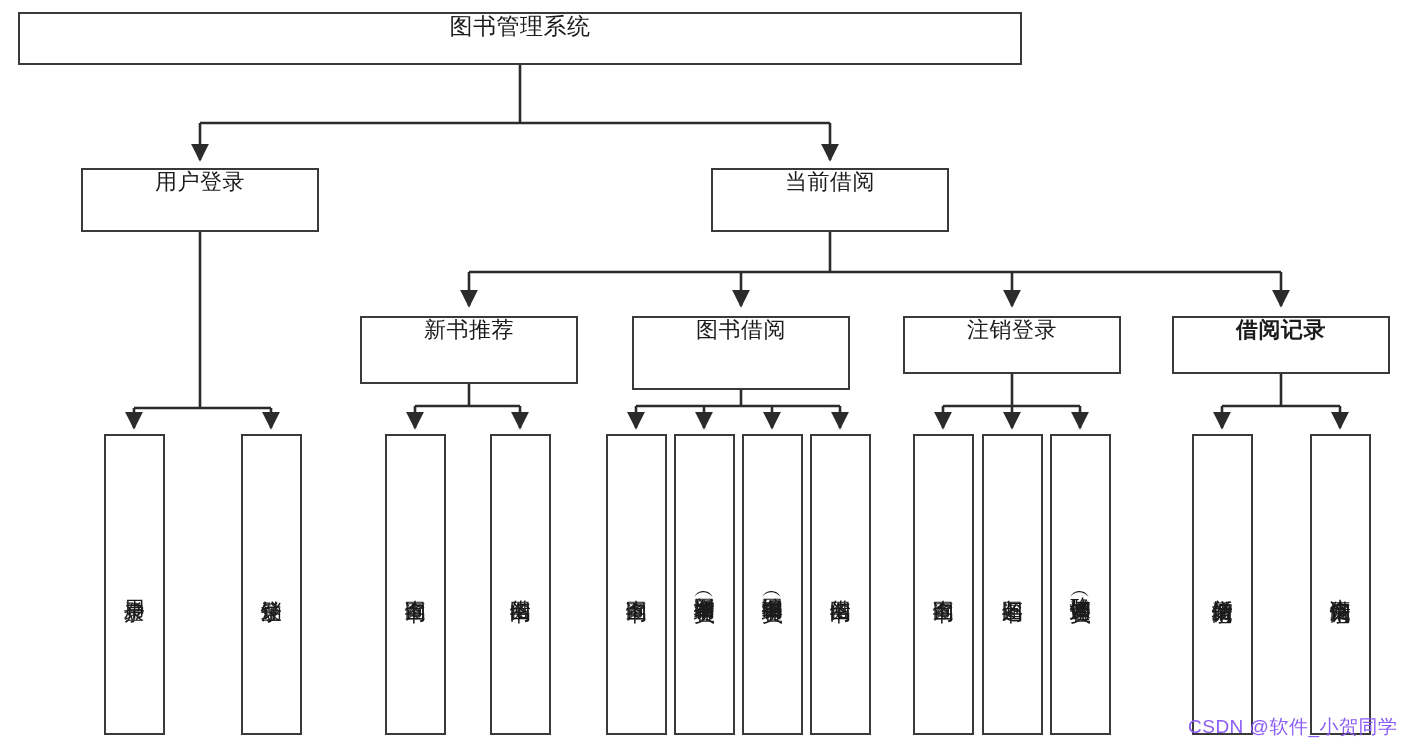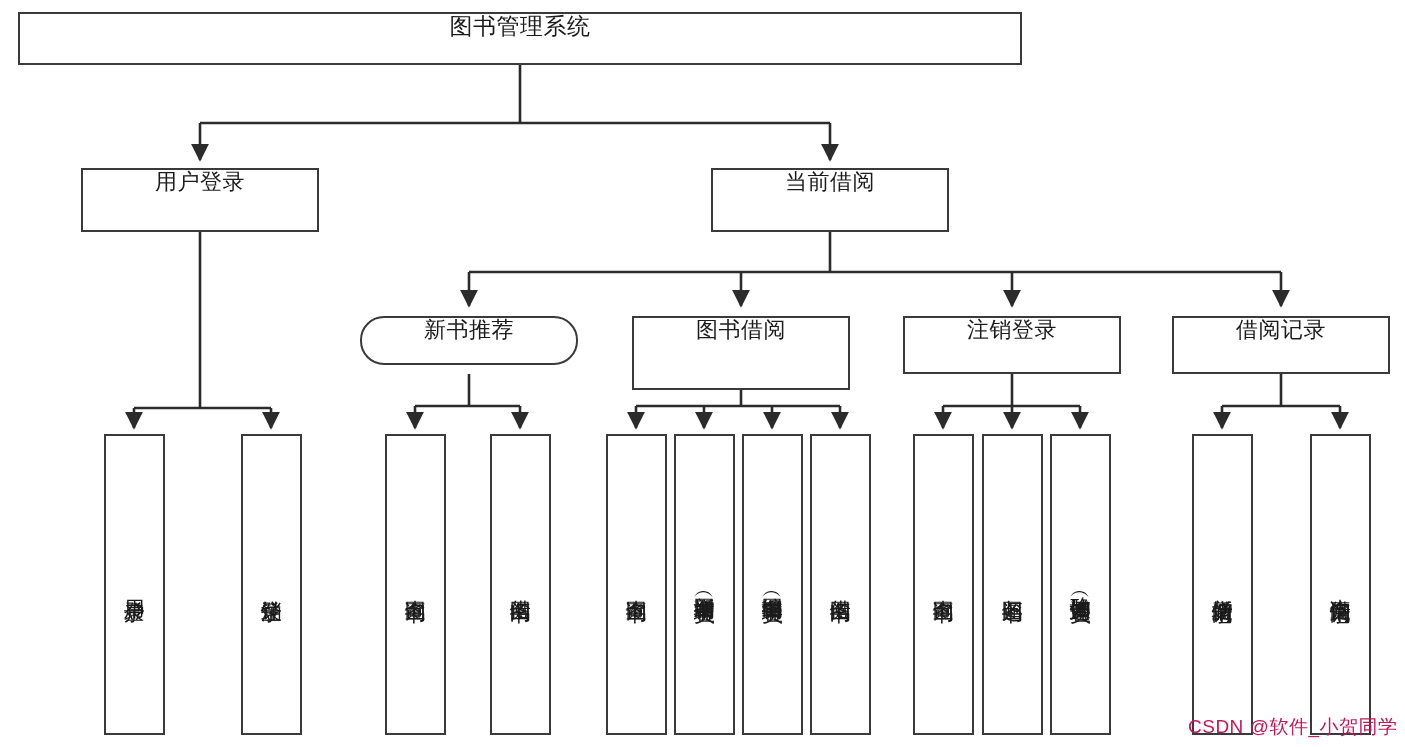--- a/index.html
+++ b/index.html
@@ -56,21 +56,21 @@
     line-height: 1.32;
     letter-spacing: 1px;
     white-space: normal;
     text-align: center;
   }
   .watermark {
     position: absolute;
     left: 1188px;
     top: 714px;
     font-size: 19px;
-    color: #be185d;
+    color: #8b5cf6;
     letter-spacing: 0.5px;
     white-space: nowrap;
     z-index: 3;
     font-family: "Liberation Sans", "DejaVu Sans", sans-serif;
   }
 </style>
 </head>
 <body>
 
 <div id="canvas">
@@ -129,30 +129,30 @@
     <span class="node-label">图书管理系统</span>
   </div>
 
   <div class="node lvl2" style="left:81px; top:168px; width:238px; height:64px;">
     <span class="node-label">用户登录</span>
   </div>
   <div class="node lvl2" style="left:711px; top:168px; width:238px; height:64px;">
     <span class="node-label">当前借阅</span>
   </div>
 
-  <div class="node lvl3" style="left:360px; top:316px; width:218px; height:49px;border-radius:24px;">
+  <div class="node lvl3" style="left:360px; top:316px; width:218px; height:68px;">
     <span class="node-label">新书推荐</span>
   </div>
   <div class="node lvl3" style="left:632px; top:316px; width:218px; height:74px;">
     <span class="node-label">图书借阅</span>
   </div>
   <div class="node lvl3" style="left:903px; top:316px; width:218px; height:58px;">
     <span class="node-label">注销登录</span>
   </div>
-  <div class="node lvl3" style="left:1172px; top:316px; width:218px; height:58px;">
+  <div class="node lvl3" style="left:1172px; top:316px; width:218px; height:58px;font-weight:bold;">
     <span class="node-label">借阅记录</span>
   </div>
 
   <div class="node leaf" style="left:104px; top:434px; width:61px; height:301px;">
     <span class="node-label">用户登录</span>
   </div>
   <div class="node leaf" style="left:241px; top:434px; width:61px; height:301px;">
     <span class="node-label">注销登录</span>
   </div>
 

